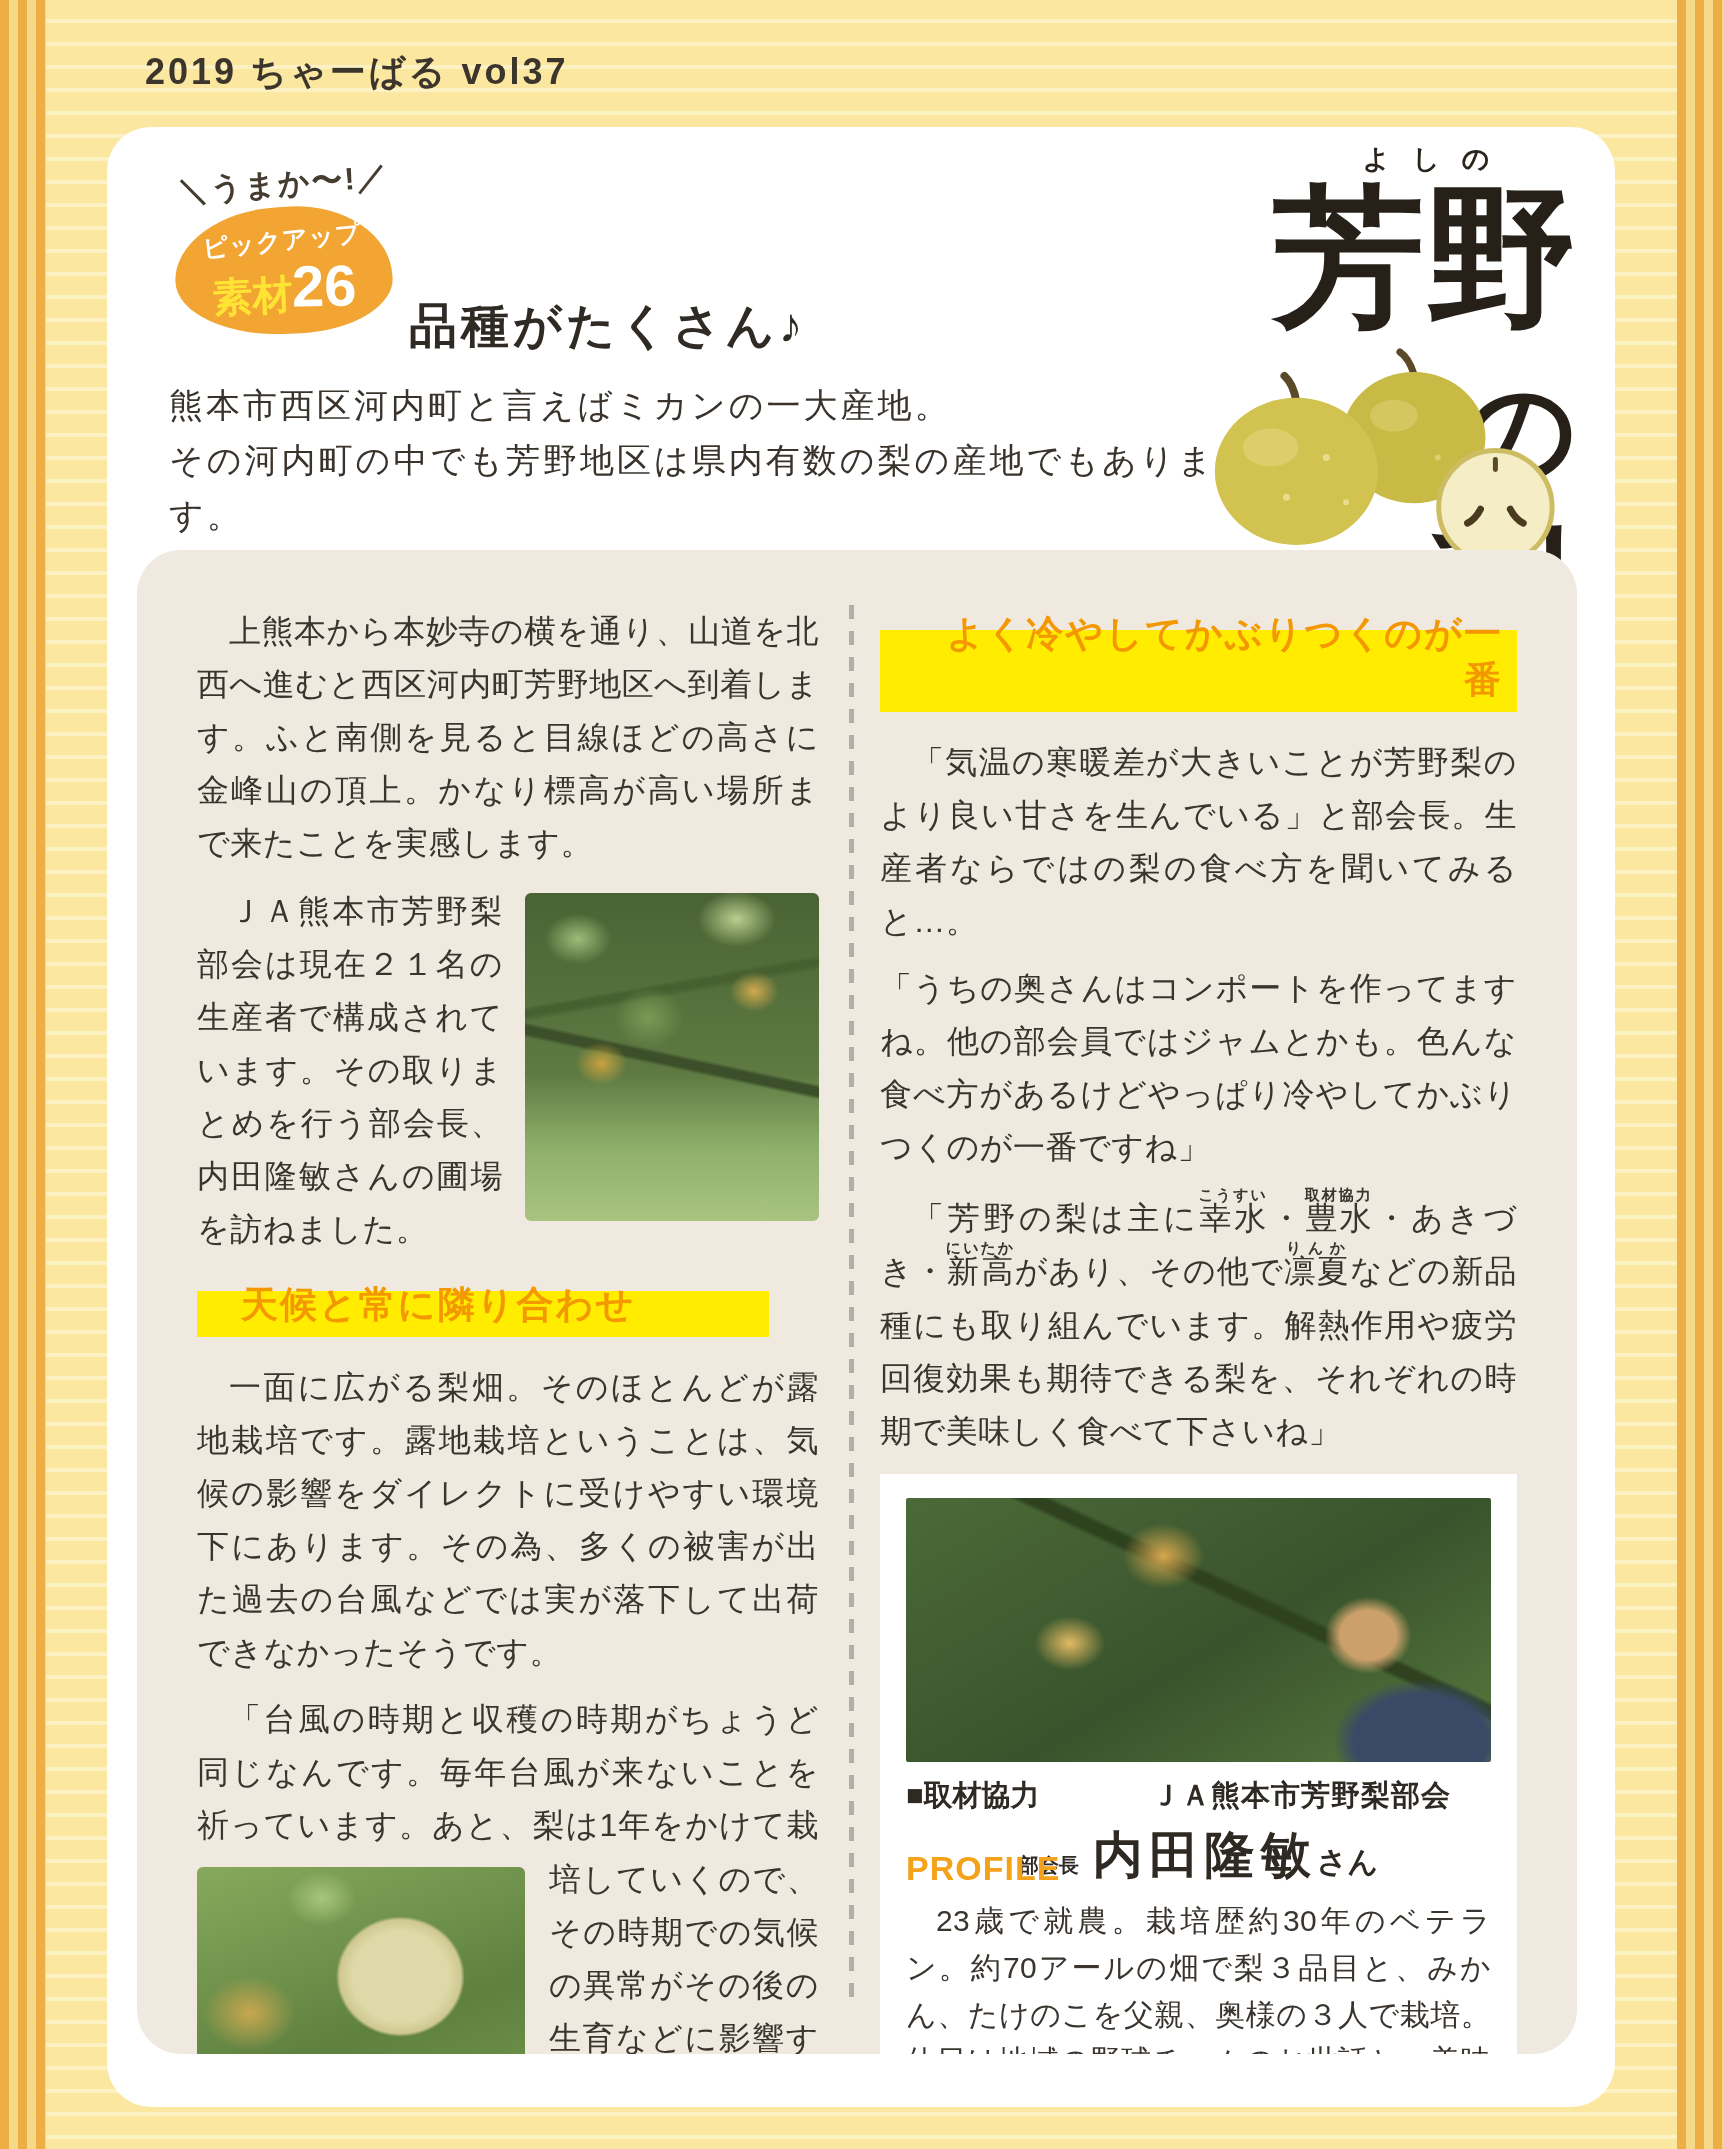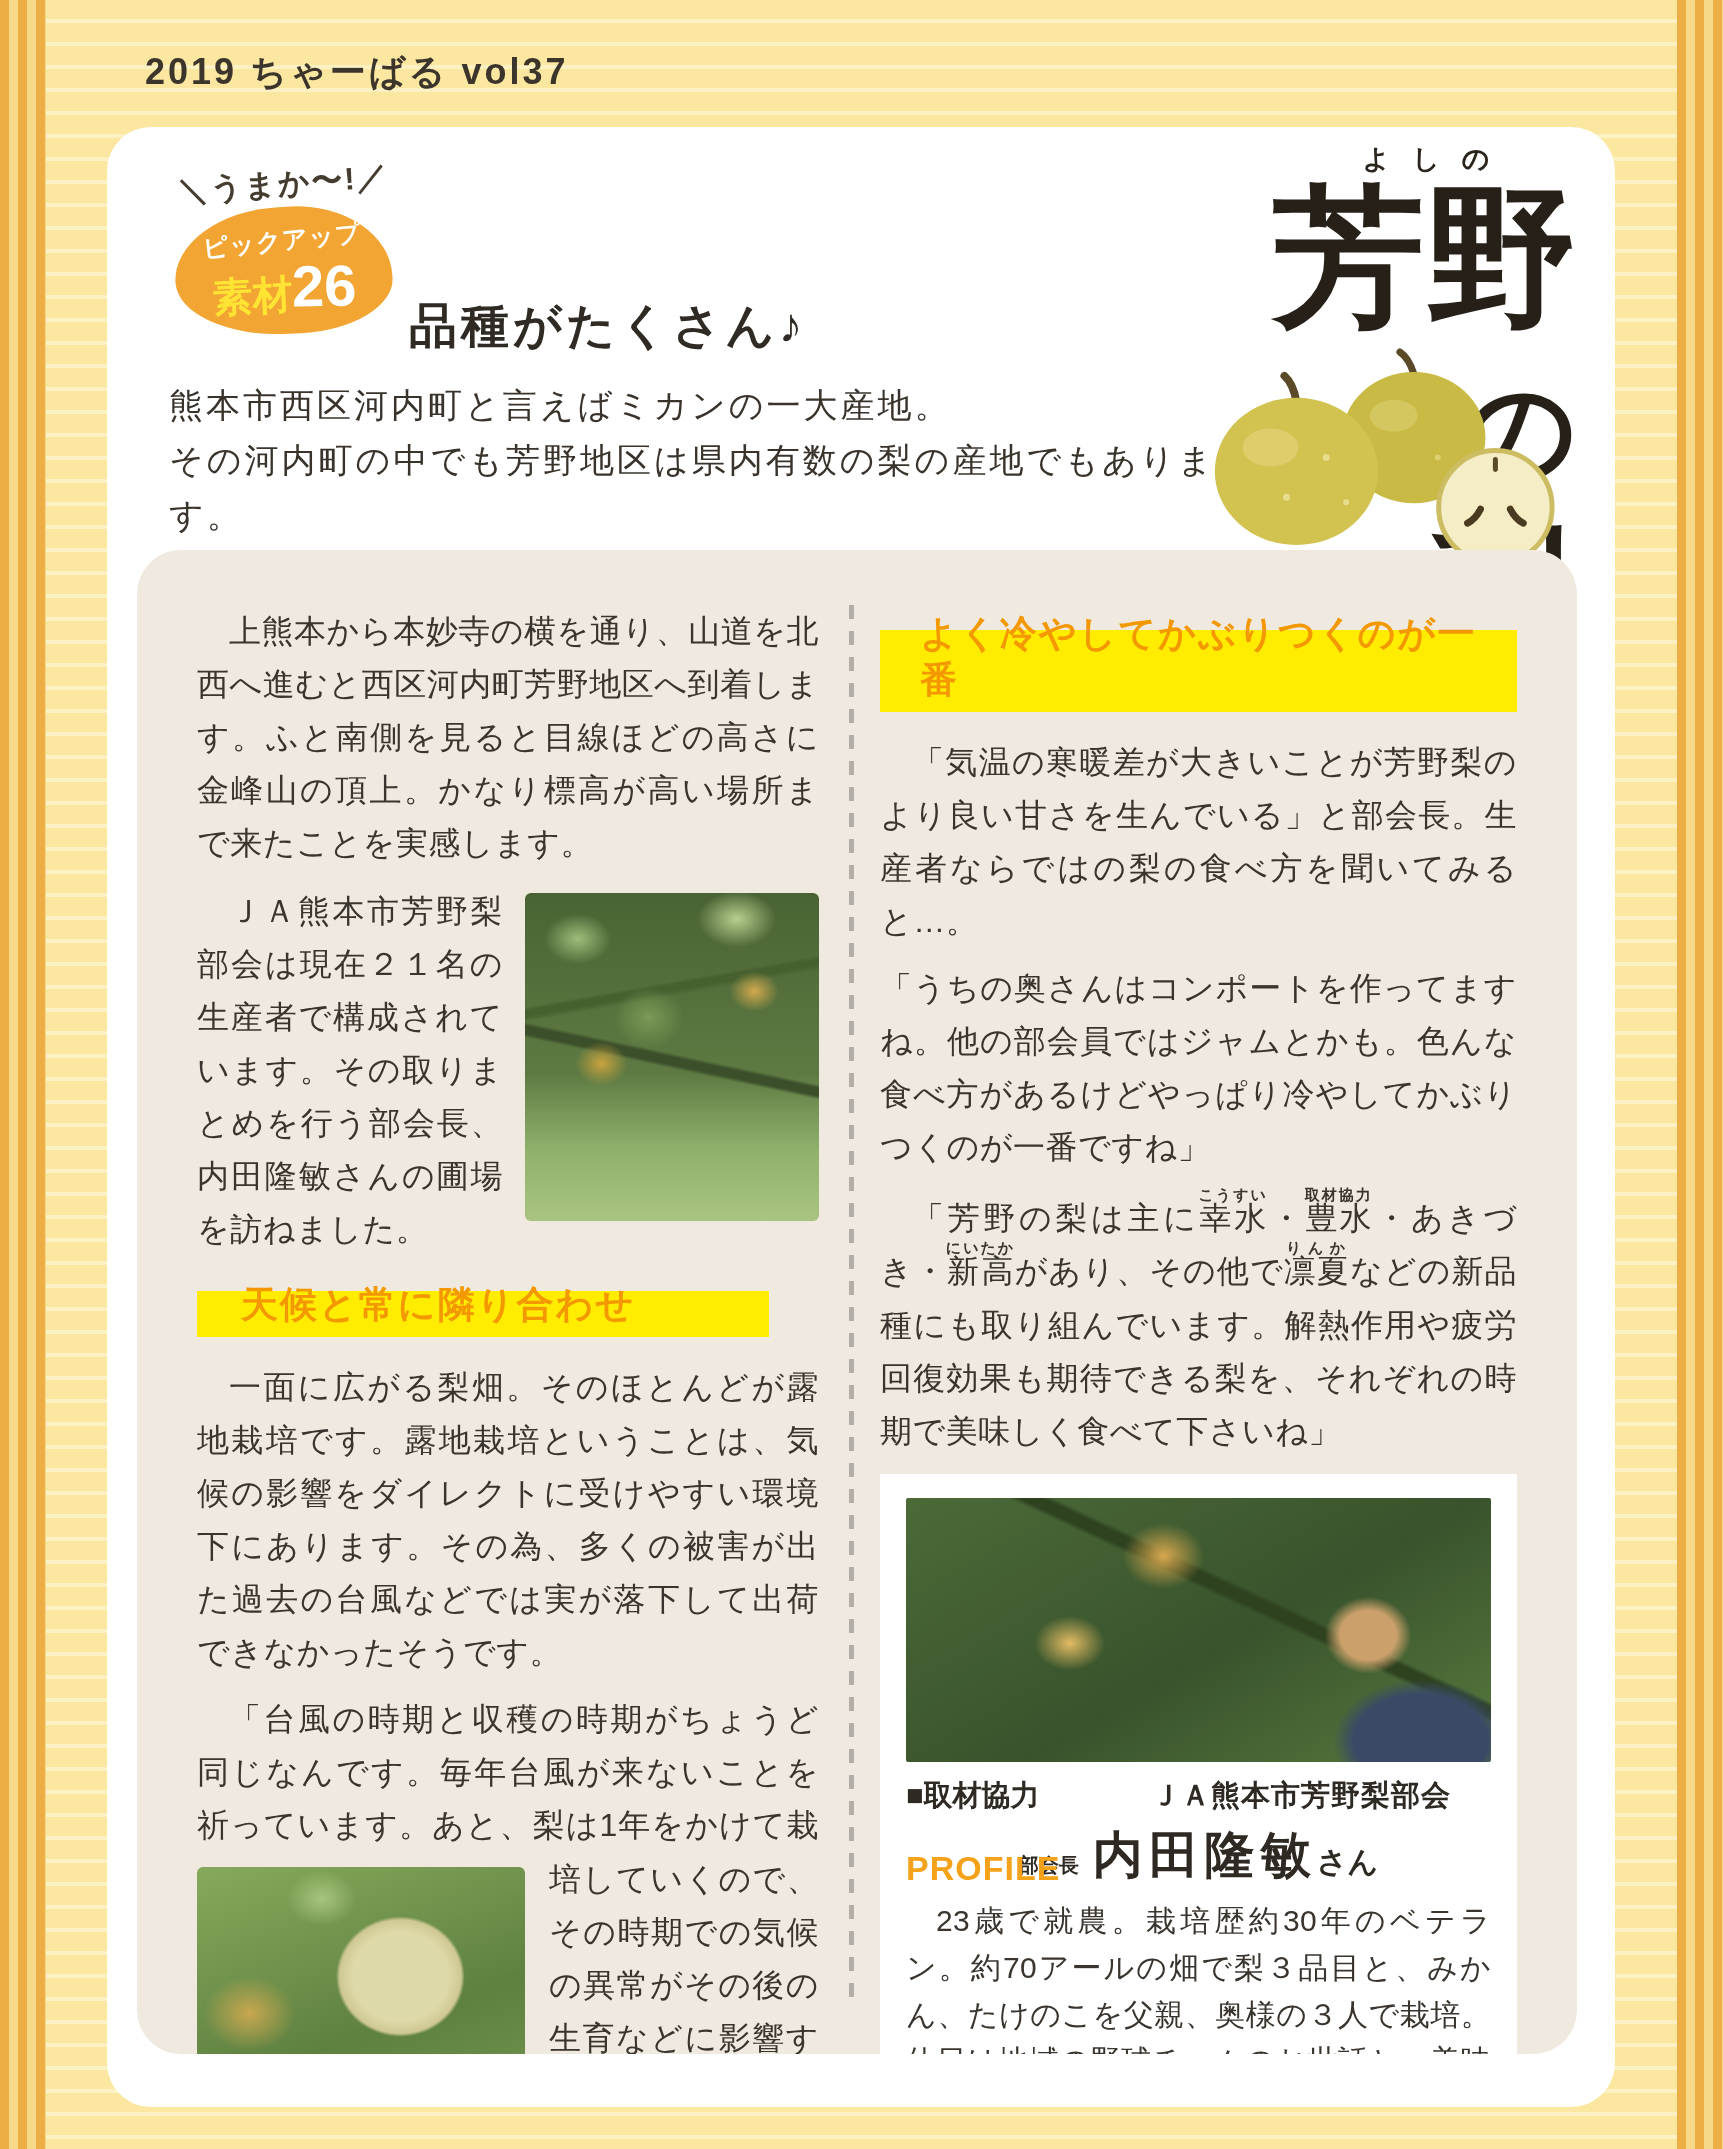--- a/index.html
+++ b/index.html
@@ -50,21 +50,21 @@
   .colR{width:637px;float:right;}
   .body{font-size:32px;line-height:1.66;letter-spacing:0.5px;color:#3A342E;
         text-align:justify;margin:0 0 14px;}
   .ind{text-indent:1em;}
   ruby rt{font-size:15px;letter-spacing:2px;color:#3A342E;font-weight:600;}
   .sec-head{font-size:37px;font-weight:800;color:#F39800;letter-spacing:2px;line-height:1.25;
             background:linear-gradient(180deg,transparent 22%,#FFEC00 22%);
             padding:4px 14px 8px 44px;margin:22px 0 24px;box-sizing:border-box;}
   .sec-head.first{margin-top:2px;}
   .sec-head.w-left{width:572px;}
-  .sec-head.w-full{width:100%;padding-left:40px;}
+  .sec-head.w-full{width:100%;padding-left:40px;text-align:right;}
 
   
   .ph{display:block;border-radius:6px;}
   .ph1{float:right;width:294px;height:328px;margin:8px 0 10px 22px;
        background-color:#5E7A42;
        background-image:
          radial-gradient(48px 36px at 18% 14%,#9DBD7A,transparent 70%),
          radial-gradient(56px 40px at 72% 8%,#B9CF8E,transparent 70%),
          radial-gradient(50px 44px at 42% 38%,#7A9A55,transparent 70%),
          radial-gradient(34px 28px at 78% 30%,#D2A94E,transparent 72%),

